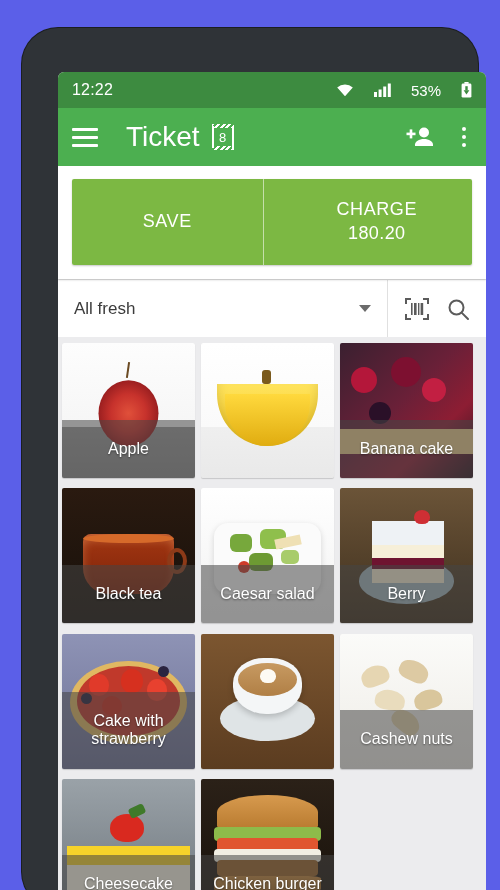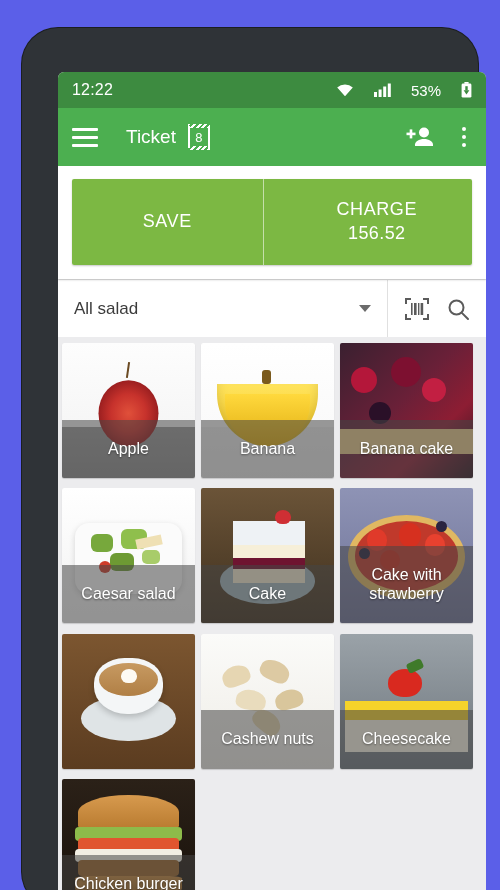--- a/index.html
+++ b/index.html
@@ -49,21 +49,21 @@
   
   #app-bar {
     height: 58px; background: #4CAF50;
     display: flex; align-items: center;
     padding: 0 14px; color: #fff;
     position: relative; z-index: 3;
   }
   #menu-button { width: 34px; height: 34px; display: flex; flex-direction: column;
     justify-content: center; gap: 5px; cursor: pointer; }
   #menu-button i { display: block; height: 3px; width: 26px; background: #fff; border-radius: 1px; }
-  #app-title { font-size: 19px; margin-left: 20px; font-weight: 400; }
+  #app-title { font-size: 28px; margin-left: 20px; font-weight: 400; }
   #ticket-badge { margin-left: 12px; position: relative; width: 22px; height: 28px; }
   #ticket-badge .tk-body {
     position: absolute; inset: 3px 0; border: 2px solid #fff; border-top: none; border-bottom: none;
   }
   #ticket-badge .tk-zig { position: absolute; left: 0; right: 0; height: 4px;
     background:
       repeating-linear-gradient(135deg, #fff 0 2px, transparent 2px 4px);
   }
   #ticket-badge .tk-top { top: 1px; }
   #ticket-badge .tk-bot { bottom: 1px; }
@@ -174,28 +174,28 @@
       </div>
     </div>
 
     <div id="action-area">
       <div id="action-buttons">
         <div class="act-btn" id="save-button">
           <span class="act-label">SAVE</span>
         </div>
         <div class="act-btn" id="charge-button">
           <span class="act-label">CHARGE</span>
-          <span class="act-amount">156.52</span>
+          <span class="act-amount">180.20</span>
         </div>
       </div>
     </div>
 
     <div id="filter-bar">
       <div id="category-select">
-        <span id="category-label">All salad</span>
+        <span id="category-label">All fresh</span>
         <span id="chevron-down-icon"></span>
       </div>
       <div id="filter-divider"></div>
       <div id="filter-actions">
         <div class="icon-btn">
           <svg width="26" height="24" viewBox="0 0 26 24">
             <g fill="none" stroke="#5b5b5b" stroke-width="2">
               <path d="M2 7V2h5"></path>
                 <path d="M24 7V2h-5"></path>
                 <path d="M2 17v5h5"></path>
@@ -229,35 +229,43 @@
             <span class="product-label">Apple</span>
           </div>
         </div>
         <div class="product-card">
           <div class="product-thumb">
             <div class="ph" style="background:linear-gradient(#ffffff 0%,#fafafa 62%,#efefef 62%,#e9e9e9 100%)"></div>
             <div style="position:absolute;left:12%;top:30%;width:76%;height:46%;border-radius:0 0 60% 60%/0 0 100% 100%;background:linear-gradient(#ffe45e,#f3c318);box-shadow:inset 0 -8px 12px rgba(0,0,0,.12)"></div>
             <div style="position:absolute;left:18%;top:38%;width:64%;height:38%;border-radius:0 0 60% 60%/0 0 100% 100%;background:linear-gradient(#ffd93d,#e0ac10)"></div>
             <div style="position:absolute;left:46%;top:20%;width:9px;height:14px;background:#7a5a1d;border-radius:3px"></div>
           </div>
-          <div class="product-label-bar">
-            <span class="product-label">Banana</span>
-          </div>
         </div>
         <div class="product-card">
           <div class="product-thumb">
             <div class="ph" style="background:linear-gradient(135deg,#3a2030,#6a2038 45%,#8d1d33 70%,#2a1620)"></div>
             <div style="position:absolute;left:8%;top:18%;width:26px;height:26px;border-radius:50%;background:#b4173a"></div>
             <div style="position:absolute;left:38%;top:10%;width:30px;height:30px;border-radius:50%;background:#7d1030"></div>
             <div style="position:absolute;left:62%;top:26%;width:24px;height:24px;border-radius:50%;background:#c21f42"></div>
             <div style="position:absolute;left:22%;top:44%;width:22px;height:22px;border-radius:50%;background:#2a1028"></div>
             <div style="position:absolute;left:0;bottom:18%;width:100%;height:18%;background:#e8c98a"></div>
           </div>
           <div class="product-label-bar">
             <span class="product-label">Banana cake</span>
+          </div>
+        </div>
+        <div class="product-card">
+          <div class="product-thumb">
+            <div class="ph" style="background:linear-gradient(#2a1a10,#17100a)"></div>
+            <div style="position:absolute;left:16%;top:34%;width:68%;height:44%;border-radius:8px 8px 26px 26px;background:linear-gradient(#a33712,#7d2209);box-shadow:inset 0 6px 10px rgba(255,180,120,.35)"></div>
+            <div style="position:absolute;left:16%;top:34%;width:68%;height:9px;border-radius:50%;background:#d66a2a"></div>
+            <div style="position:absolute;right:6%;top:44%;width:20px;height:26px;border:4px solid #8d3a18;border-radius:50%"></div>
+          </div>
+          <div class="product-label-bar">
+            <span class="product-label">Black tea</span>
           </div>
         </div>
         <div class="product-card">
           <div class="product-thumb">
             <div class="ph" style="background:linear-gradient(#ffffff,#f1f1f1)"></div>
             <div style="position:absolute;left:10%;top:26%;width:80%;height:52%;border-radius:14px;background:#fbfbfb;box-shadow:0 2px 6px rgba(0,0,0,.15)"></div>
             <div style="position:absolute;left:22%;top:34%;width:22px;height:18px;border-radius:6px;background:#77a83c"></div>
             <div style="position:absolute;left:44%;top:30%;width:26px;height:20px;border-radius:6px;background:#8fbf4c"></div>
             <div style="position:absolute;left:36%;top:48%;width:24px;height:18px;border-radius:6px;background:#6d9a33"></div>
             <div style="position:absolute;left:60%;top:46%;width:18px;height:14px;border-radius:5px;background:#a8cc6a"></div>
@@ -272,21 +280,21 @@
           <div class="product-thumb">
             <div class="ph" style="background:linear-gradient(#6b5438,#3e2f1d)"></div>
             <div style="position:absolute;left:14%;top:52%;width:72%;height:34%;border-radius:50%;background:#9fb3bb"></div>
             <div style="position:absolute;left:24%;top:24%;width:54%;height:20%;background:#eef2f5"></div>
             <div style="position:absolute;left:24%;top:42%;width:54%;height:10%;background:#f6efd8"></div>
             <div style="position:absolute;left:24%;top:52%;width:54%;height:8%;background:#6e1430"></div>
             <div style="position:absolute;left:24%;top:60%;width:54%;height:10%;background:#f3ead0"></div>
             <div style="position:absolute;left:56%;top:16%;width:16px;height:14px;border-radius:50% 50% 45% 45%;background:#cf2f34"></div>
           </div>
           <div class="product-label-bar">
-            <span class="product-label">Cake</span>
+            <span class="product-label">Berry</span>
           </div>
         </div>
         <div class="product-card">
           <div class="product-thumb">
             <div class="ph" style="background:linear-gradient(#8e93b5,#6d7196)"></div>
             <div style="position:absolute;left:6%;top:20%;width:88%;height:62%;border-radius:50%;background:#e0b862"></div>
             <div style="position:absolute;left:11%;top:24%;width:78%;height:52%;border-radius:50%;background:#c0392b"></div>
             <div style="position:absolute;left:20%;top:30%;width:20px;height:22px;border-radius:50% 50% 48% 48%;background:#e03a2a"></div>
             <div style="position:absolute;left:44%;top:26%;width:22px;height:24px;border-radius:50% 50% 48% 48%;background:#d6301f"></div>
             <div style="position:absolute;left:64%;top:34%;width:20px;height:22px;border-radius:50% 50% 48% 48%;background:#e8412f"></div>

